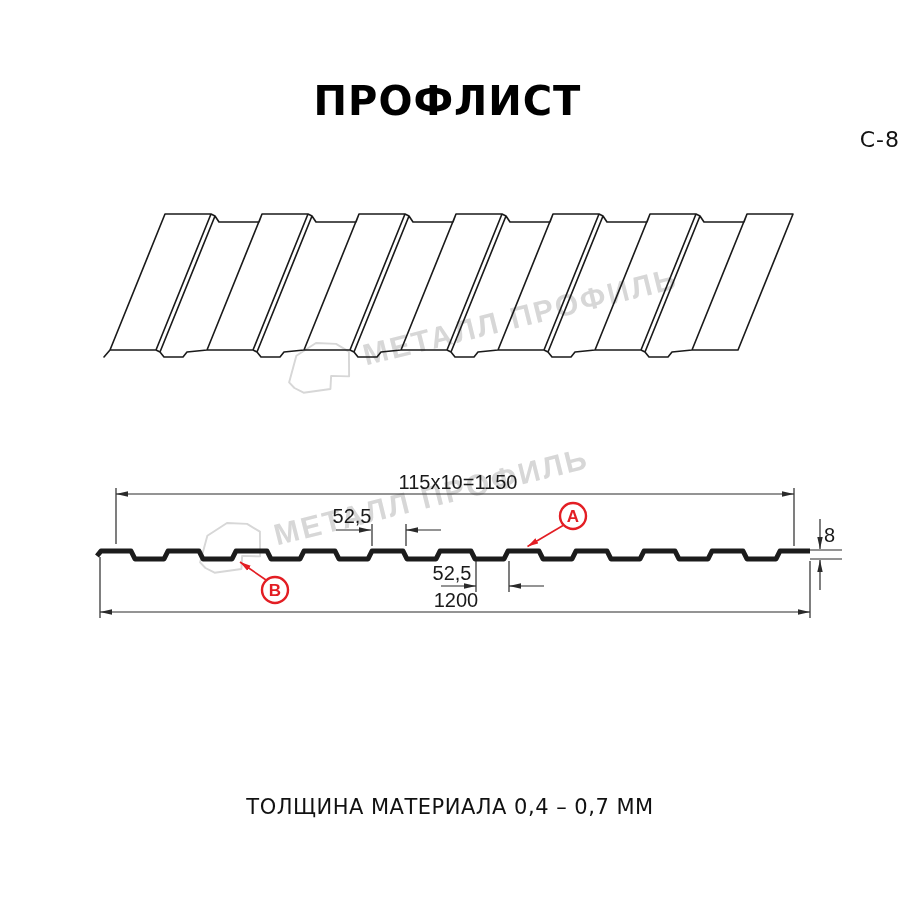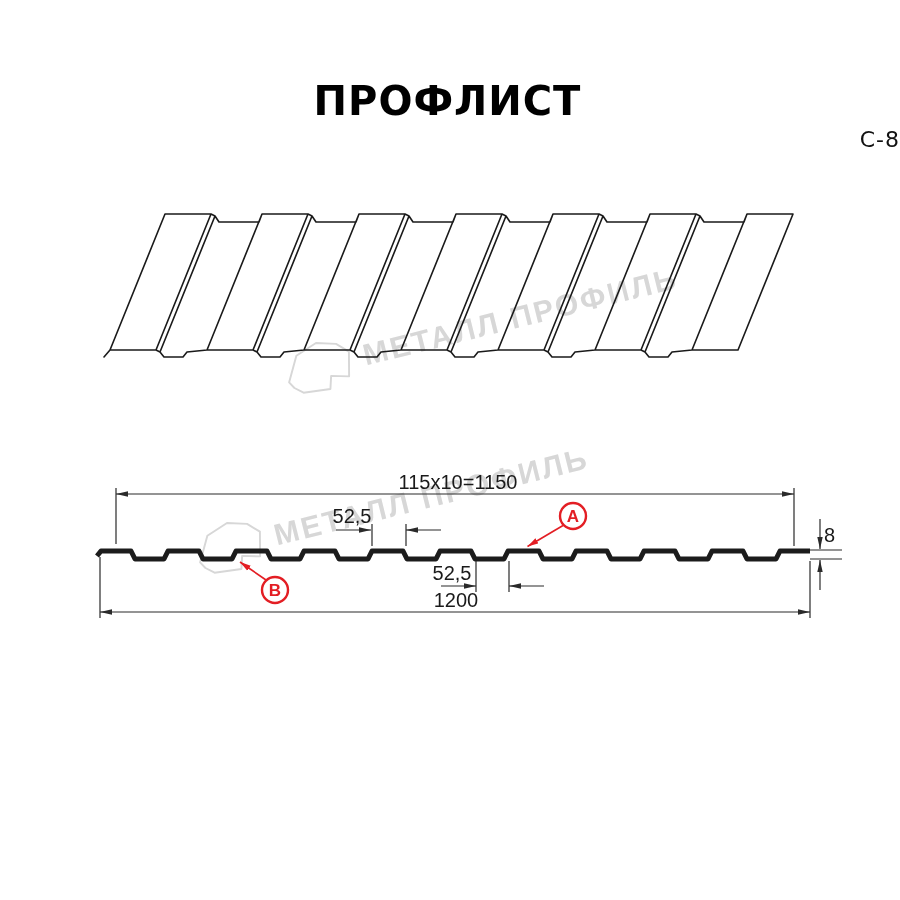--- a/index.html
+++ b/index.html
@@ -103,14 +103,15 @@
 
     <g>
       <line class="red" x1="266" y1="580" x2="240" y2="562" stroke-width="1.6" marker-end="url(#arrR)"></line>
       <circle class="red" cx="275" cy="590" r="13" stroke-width="2.4"></circle>
       <text class="redtxt" x="275" y="596" text-anchor="middle">В</text>
     </g>
   </svg>
 
   <div class="page-title">ПРОФЛИСТ</div>
   <div class="page-subtitle">С-8</div>
+  <div class="footer-note">ТОЛЩИНА МАТЕРИАЛА 0,4 – 0,7 ММ</div>
 
 </main>
 
 </body></html>

